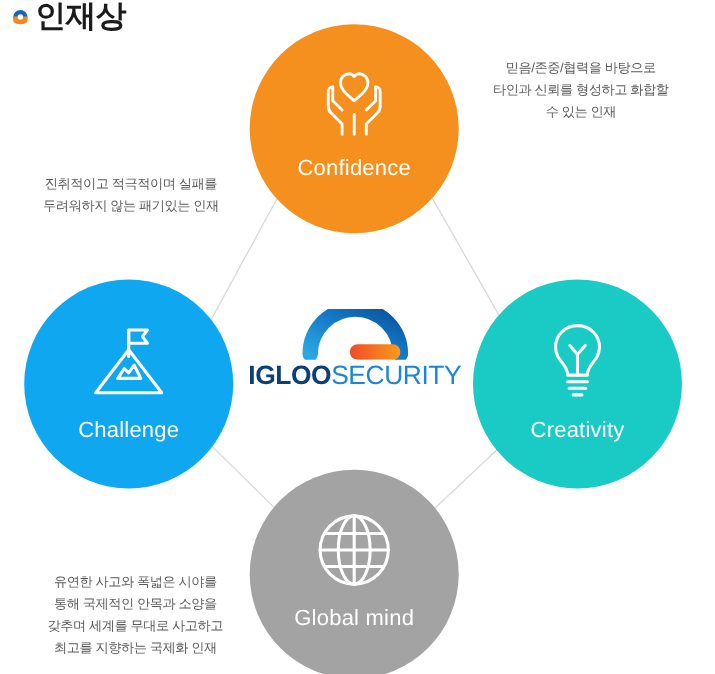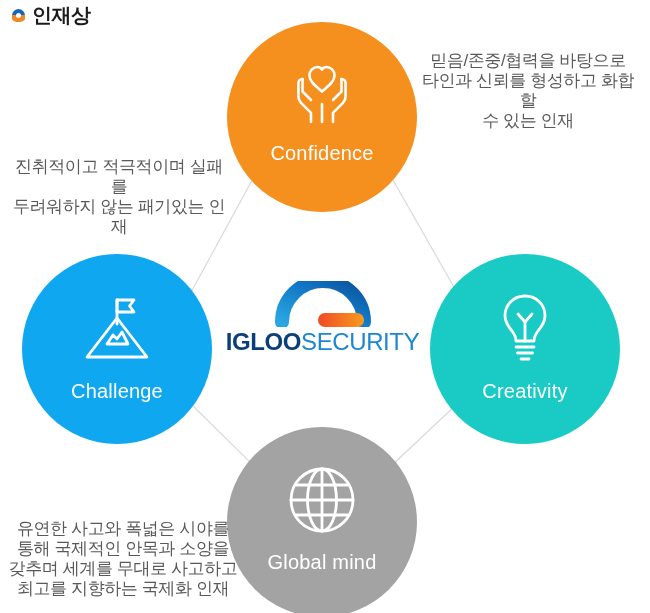--- a/index.html
+++ b/index.html
@@ -49,21 +49,21 @@
   }
   .heading-bullet::after {
     content: "";
     position: absolute;
     left: 4px; top: 4px;
     width: 5px; height: 5px;
     border-radius: 50%;
     background: #ffffff;
   }
   .heading-title {
-    font-size: 20px;
+    font-size: 28px;
     line-height: 24px;
     font-weight: 700;
     color: #1b1b1b;
     letter-spacing: -0.5px;
     white-space: nowrap;
   }
 
   
   #connectors {
     position: absolute;
@@ -152,21 +152,21 @@
   }
   #center-logo .logo-word .wm-2 {
     color: #1b86d4;
     font-weight: 400;
   }
 
   
   .desc {
     position: absolute;
     color: #58595b;
-    font-size: 17px;
+    font-size: 12px;
     line-height: 20px;
     letter-spacing: -0.4px;
     text-align: center;
     white-space: pre-line;
   }
   #desc-confidence { left: 420px; top: 51px;  width: 216px; }
   #desc-challenge  { left: 8px;   top: 157px; width: 222px; }
   #desc-creativity { left: 424px; top: 436px; width: 216px; }
   #desc-globalmind { left: 8px;   top: 519px; width: 230px; }
 </style>

